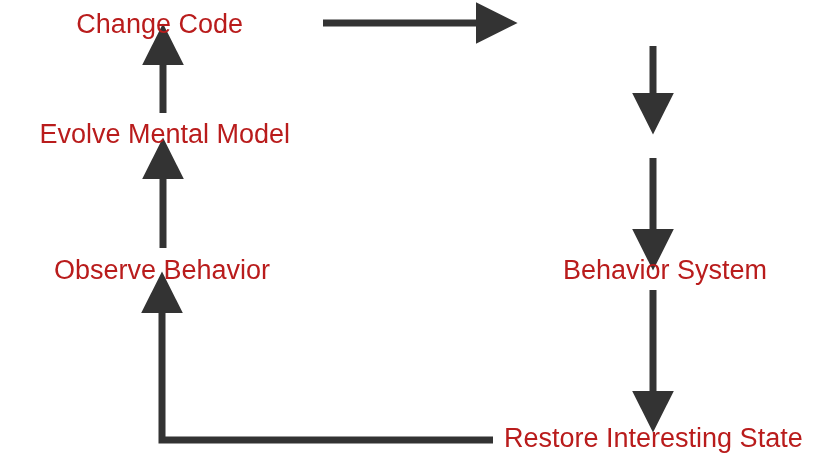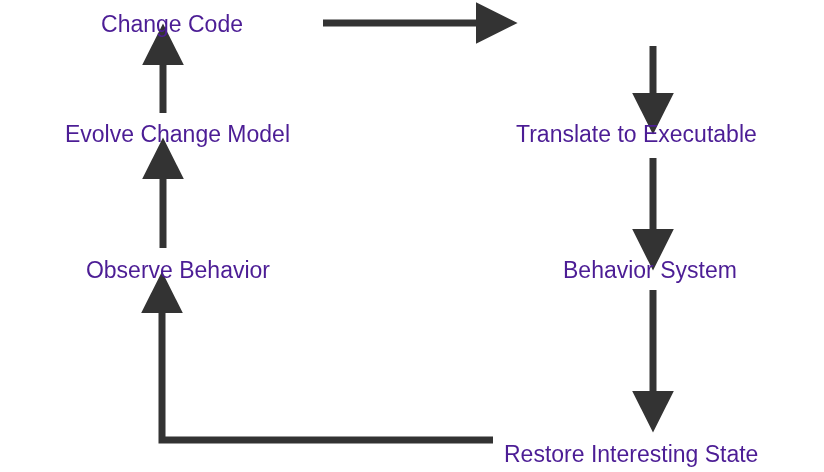--- a/index.html
+++ b/index.html
@@ -22,42 +22,42 @@
   #diagram-svg {
     position: absolute;
     left: 0;
     top: 0;
     width: 824px;
     height: 472px;
   }
   .node-label {
     position: absolute;
     font-family: "Liberation Sans", sans-serif;
-    font-size: 23px;
+    font-size: 27px;
     font-weight: 400;
     line-height: 32px;
-    color: #4c1d95;
+    color: #b91c1c;
     white-space: nowrap;
     letter-spacing: 0px;
   }
   .col-left {
     text-align: right;
   }
   .col-right {
     text-align: left;
   }
   
   .n-change-code   { right: 581px; top: 8px; }
   .n-evolve        { right: 534px; top: 118px; }
   .n-observe       { right: 554px; top: 254px; }
   
   .n-save-code     { left: 588px; top: 8px; }
   .n-translate     { left: 516px; top: 118px; }
   .n-restart       { left: 563px; top: 254px; }
-  .n-restore       { left: 504px; top: 422px; margin-top: 16px; }
+  .n-restore       { left: 504px; top: 422px; }
 </style>
 </head>
 <body>
 
 <div id="canvas">
 
   <svg id="diagram-svg" viewBox="0 0 824 472" aria-hidden="true">
     <defs>
       <marker id="ah-right" markerWidth="10" markerHeight="10" refX="1.2" refY="3" orient="auto" markerUnits="strokeWidth">
         <path d="M0,0 L0,6 L6,3 z" fill="#333333"></path>
@@ -94,24 +94,23 @@
       <line x1="163" y1="248" x2="163" y2="171" stroke="#333333" stroke-width="7" marker-end="url(#ah-up)"></line>
     </g>
 
     <g>
       <line x1="163" y1="113" x2="163" y2="57" stroke="#333333" stroke-width="7" marker-end="url(#ah-up)"></line>
     </g>
   </svg>
 
   <div class="node-label col-left n-change-code">Change Code</div>
 
-  <div class="node-label col-left n-evolve">Evolve Change Model</div>
+  <div class="node-label col-left n-evolve">Evolve Mental Model</div>
 
   <div class="node-label col-left n-observe">Observe Behavior</div>
 
 
-  <div class="node-label col-right n-translate">Translate to Executable</div>
 
   <div class="node-label col-right n-restart">Behavior System</div>
 
   <div class="node-label col-right n-restore">Restore Interesting State</div>
 
 </div>
 
 </body></html>

